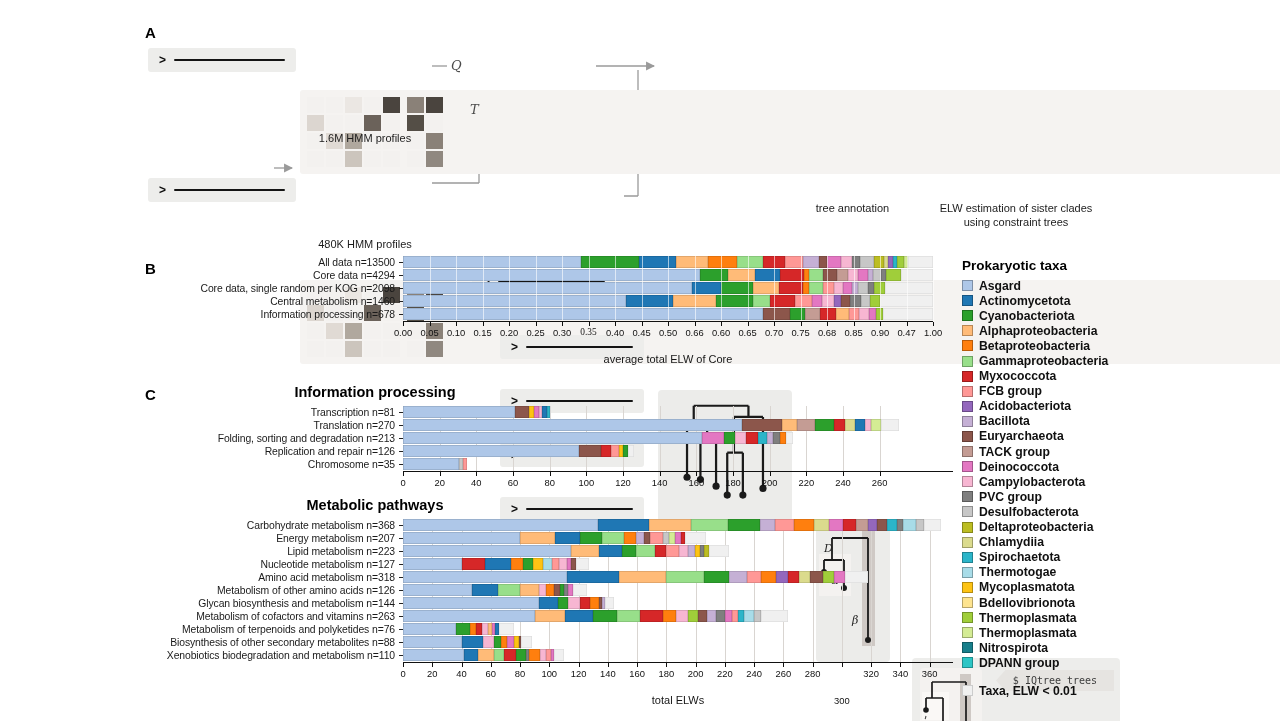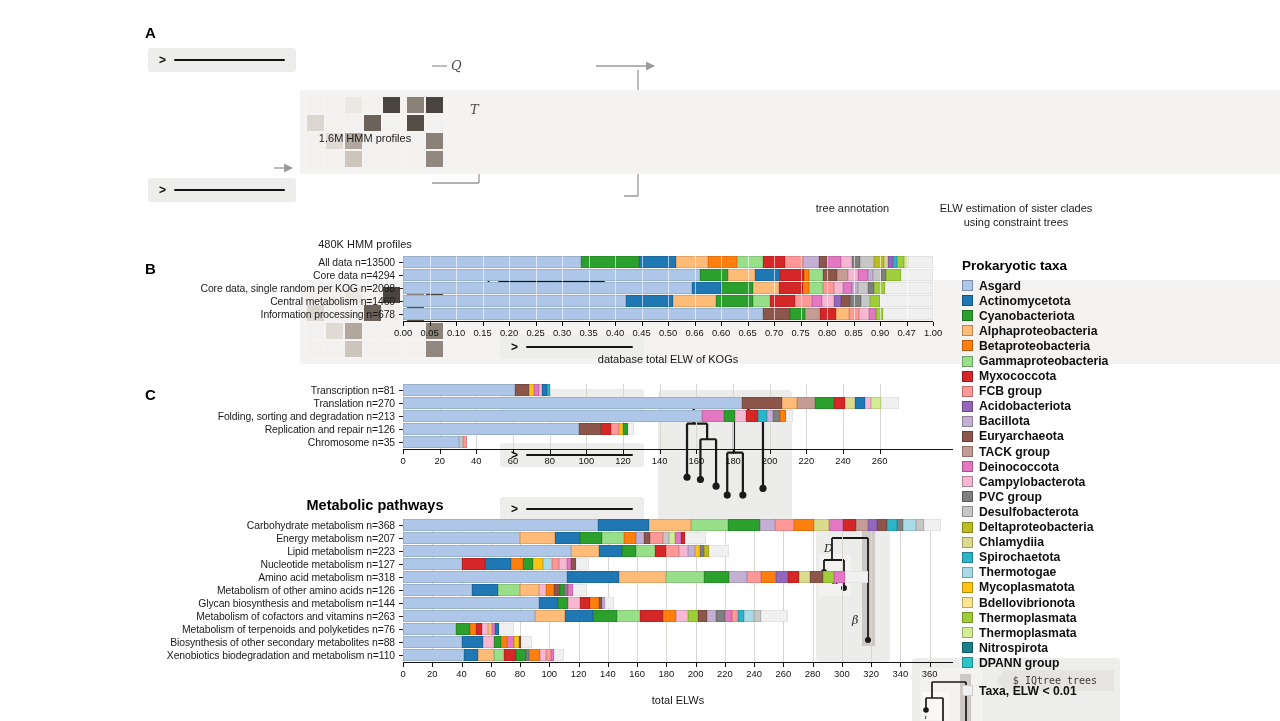--- a/index.html
+++ b/index.html
@@ -406,53 +406,54 @@
           <span class="ticklabel" style="left: 10%;">0.10</span>
           <div class="tickmark" style="left: 15%;"></div>
           <span class="ticklabel" style="left: 15%;">0.15</span>
           <div class="tickmark" style="left: 20%;"></div>
           <span class="ticklabel" style="left: 20%;">0.20</span>
           <div class="tickmark" style="left: 25%;"></div>
           <span class="ticklabel" style="left: 25%;">0.25</span>
           <div class="tickmark" style="left: 30%;"></div>
           <span class="ticklabel" style="left: 30%;">0.30</span>
           <div class="tickmark" style="left: 35%;"></div>
-          <span class="ticklabel" style="left: 35%;">0.35</span>
+          <span class="ticklabel" style="left: 35%; font-family: Liberation Serif, serif;">0.35</span>
           <div class="tickmark" style="left: 40%;"></div>
           <span class="ticklabel" style="left: 40%;">0.40</span>
           <div class="tickmark" style="left: 45%;"></div>
           <span class="ticklabel" style="left: 45%;">0.45</span>
           <div class="tickmark" style="left: 50%;"></div>
           <span class="ticklabel" style="left: 50%;">0.50</span>
           <div class="tickmark" style="left: 55%;"></div>
           <span class="ticklabel" style="left: 55%;">0.66</span>
           <div class="tickmark" style="left: 60%;"></div>
           <span class="ticklabel" style="left: 60%;">0.60</span>
           <div class="tickmark" style="left: 65%;"></div>
           <span class="ticklabel" style="left: 65%;">0.65</span>
           <div class="tickmark" style="left: 70%;"></div>
           <span class="ticklabel" style="left: 70%;">0.70</span>
           <div class="tickmark" style="left: 75%;"></div>
           <span class="ticklabel" style="left: 75%;">0.75</span>
           <div class="tickmark" style="left: 80%;"></div>
-          <span class="ticklabel" style="left: 80%;">0.80</span>
+          <span class="ticklabel" style="left: 80%;">0.68</span>
           <div class="tickmark" style="left: 85%;"></div>
           <span class="ticklabel" style="left: 85%;">0.85</span>
           <div class="tickmark" style="left: 90%;"></div>
           <span class="ticklabel" style="left: 90%;">0.90</span>
           <div class="tickmark" style="left: 95%;"></div>
           <span class="ticklabel" style="left: 95%;">0.47</span>
           <div class="tickmark" style="left: 100%;"></div>
           <span class="ticklabel" style="left: 100%;">1.00</span>
         </div>
         <div></div>
-        <div class="xlabel" style="width: 530px;">database total ELW of KOGs</div>
+        <div class="xlabel" style="width: 530px;">average total ELW of Core</div>
       </div>
     </div>
   <div class="chart" style="left:5px;top:364px;">
+      <div class="chart-title">Information processing</div>
       <div class="chart-grid" style="grid-template-columns: 258px 550px;">
         <div class="ycol">
           <div class="yrow">
             <span>Transcription n=81</span>
             <span class="ydash"></span>
           </div>
           <div class="yrow">
             <span>Translation n=270</span>
             <span class="ydash"></span>
           </div>
@@ -860,21 +861,21 @@
           <span class="ticklabel" style="left: 53.1915%;">200</span>
           <div class="tickmark" style="left: 58.5106%;"></div>
           <span class="ticklabel" style="left: 58.5106%;">220</span>
           <div class="tickmark" style="left: 63.8298%;"></div>
           <span class="ticklabel" style="left: 63.8298%;">240</span>
           <div class="tickmark" style="left: 69.1489%;"></div>
           <span class="ticklabel" style="left: 69.1489%;">260</span>
           <div class="tickmark" style="left: 74.4681%;"></div>
           <span class="ticklabel" style="left: 74.4681%;">280</span>
           <div class="tickmark" style="left: 79.7872%;"></div>
-          <span class="ticklabel" style="left: 79.7872%;">300</span>
+          <span class="ticklabel" style="left: 79.7872%; margin-top: 27px;">300</span>
           <div class="tickmark" style="left: 85.1064%;"></div>
           <span class="ticklabel" style="left: 85.1064%;">320</span>
           <div class="tickmark" style="left: 90.4255%;"></div>
           <span class="ticklabel" style="left: 90.4255%;">340</span>
           <div class="tickmark" style="left: 95.7447%;"></div>
           <span class="ticklabel" style="left: 95.7447%;">360</span>
         </div>
         <div></div>
         <div class="xlabel" style="width: 550px;">total ELWs</div>
       </div>

